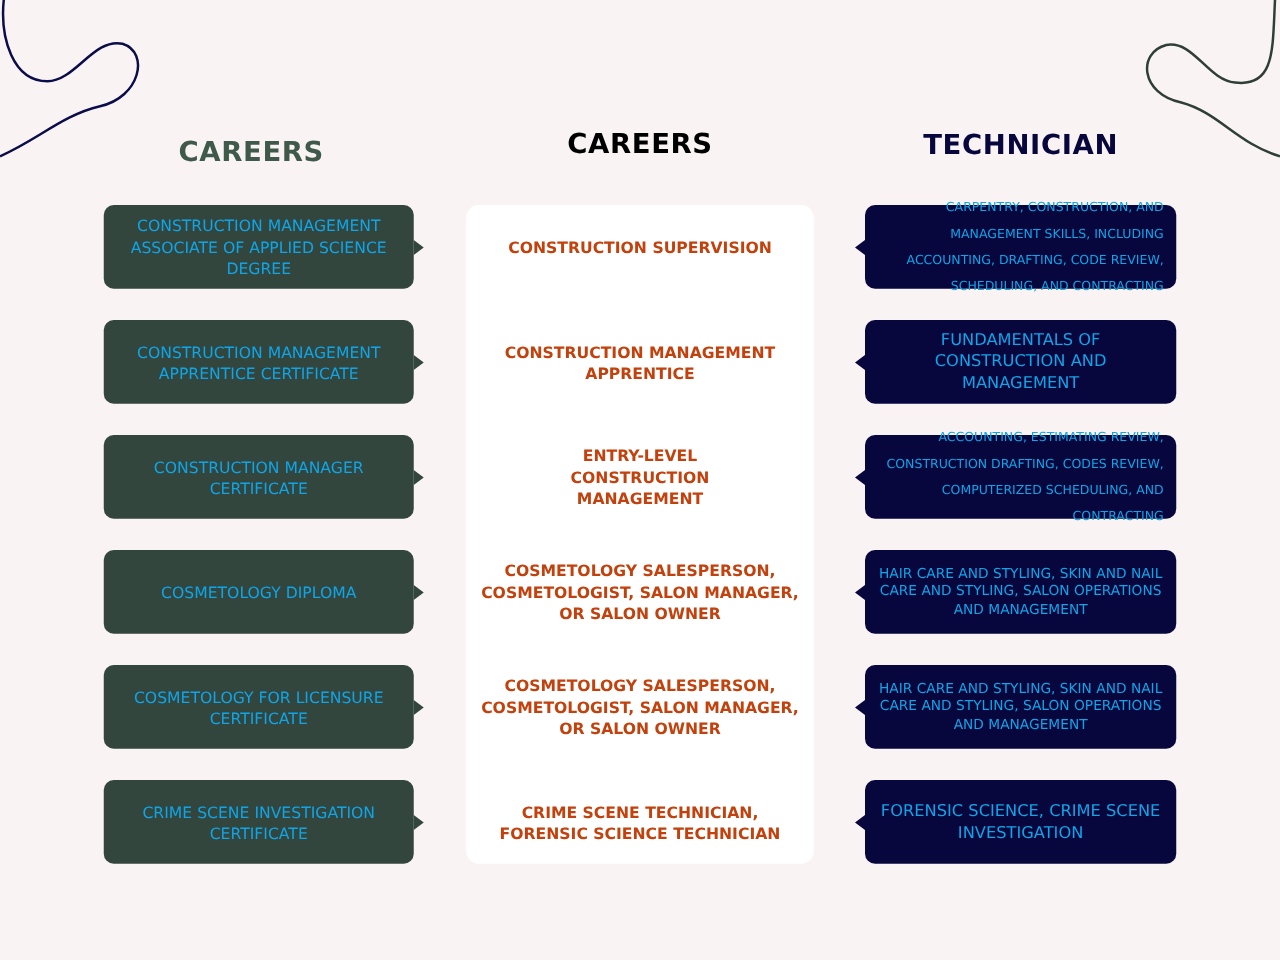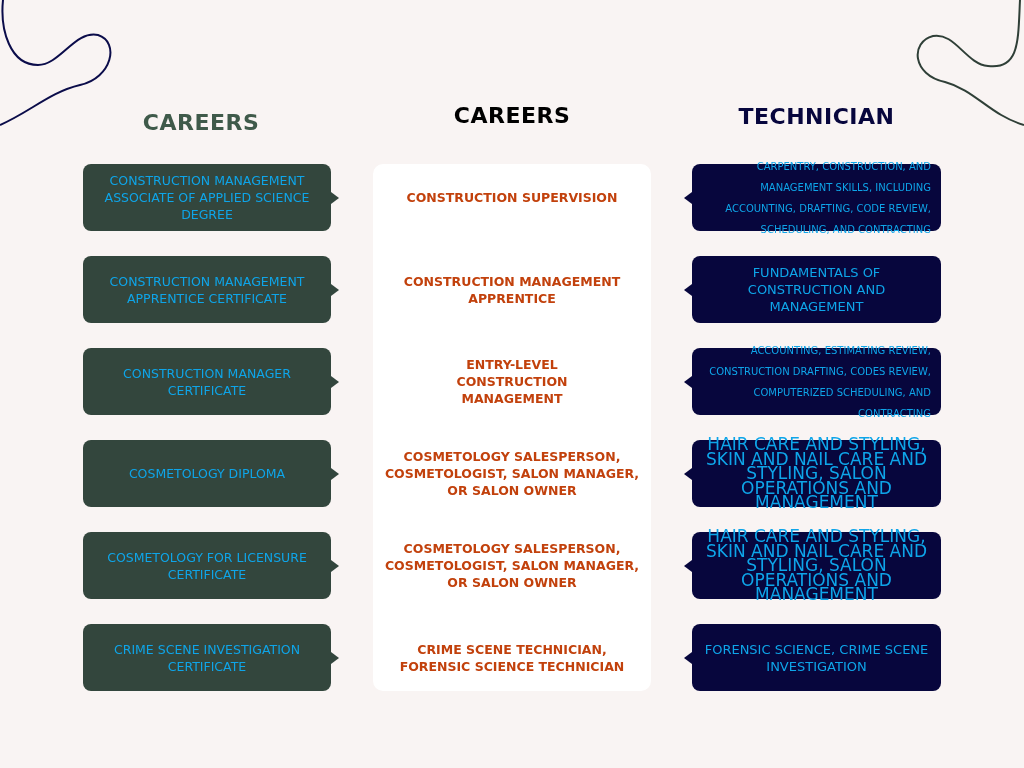--- a/index.html
+++ b/index.html
@@ -16,21 +16,21 @@
   .box {
     position: absolute; border-radius: 8px; color: #0ea5e9; font-weight: normal;
     display: flex; align-items: center; justify-content: center; text-align: center;
     box-sizing: border-box; text-transform: uppercase;
   }
   .prog { background: #33463d; left: 83px; width: 248px; height: 67px; font-size: 12.5px; line-height: 17px; padding: 0 14px; }
   .prog::after {
     content: ""; position: absolute; right: -8px; top: 50%; margin-top: -6px;
     border-left: 8px solid #33463d; border-top: 6px solid transparent; border-bottom: 6px solid transparent;
   }
-  .desc { background: #07063d; left: 692px; width: 249px; height: 67px; font-size: 17px; line-height: 14.5px; padding: 0 10px; }
+  .desc { background: #07063d; left: 692px; width: 249px; height: 67px; font-size: 11px; line-height: 14.5px; padding: 0 10px; }
   .desc::before {
     content: ""; position: absolute; left: -8px; top: 50%; margin-top: -6px;
     border-right: 8px solid #07063d; border-top: 6px solid transparent; border-bottom: 6px solid transparent;
   }
   .desc.small { font-size: 10px; line-height: 21px; text-align: right; }
   .desc.big { font-size: 13px; line-height: 17px; }
   .careers-panel {
     position: absolute; left: 373px; top: 164px; width: 278px; height: 527px;
     background: #ffffff; border-radius: 10px;
   }

